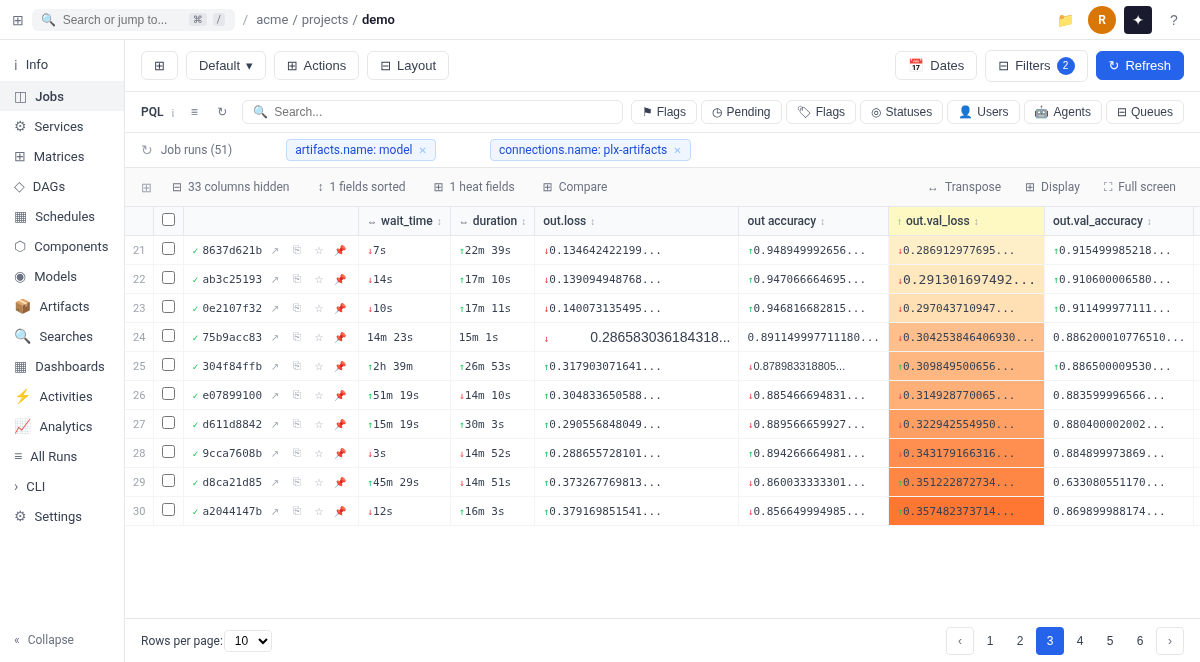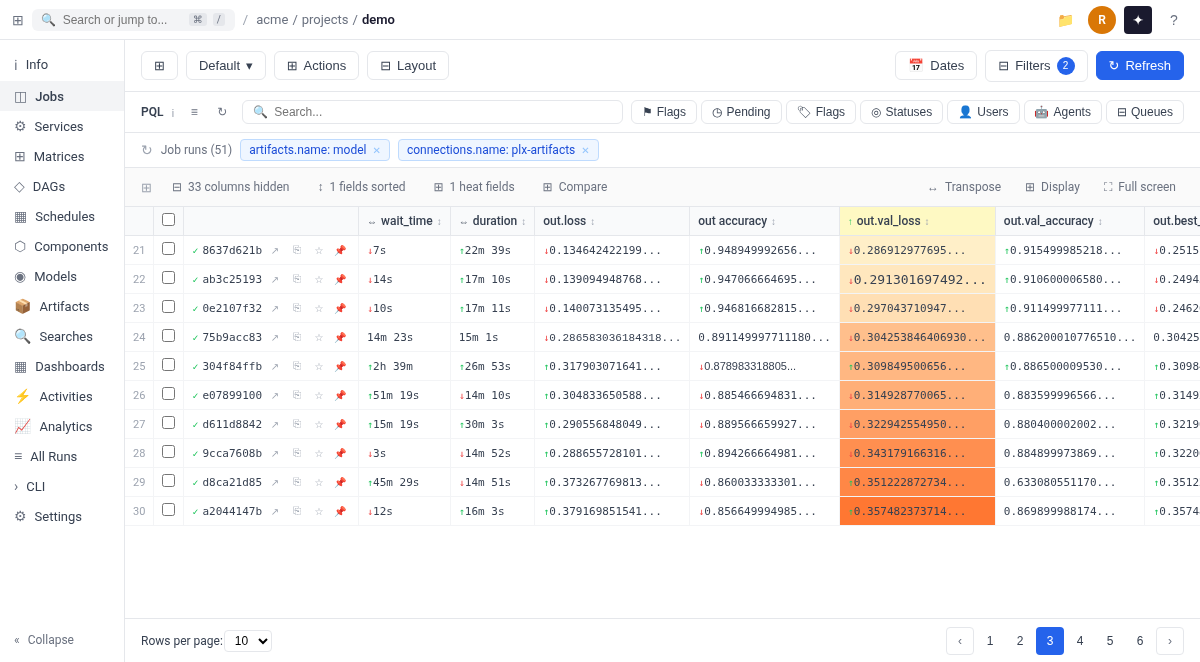--- a/index.html
+++ b/index.html
@@ -43,21 +43,21 @@
     .query-label { font-size: 12px; font-weight: 600; color: #374151; display: flex; align-items: center; gap: 4px; }
     .query-icons { display: flex; gap: 4px; }
     .query-icon-btn { width: 24px; height: 24px; border: none; background: transparent; cursor: pointer; color: #6b7280; display: flex; align-items: center; justify-content: center; border-radius: 4px; font-size: 12px; }
     .query-search { display: flex; align-items: center; gap: 6px; flex: 1; border: 1px solid #e5e7eb; border-radius: 6px; padding: 4px 10px; font-size: 12px; color: #9ca3af; }
     .query-search input { border: none; background: transparent; outline: none; font-size: 12px; color: #374151; flex: 1; }
     .query-right { display: flex; gap: 4px; }
     .query-action-btn { display: flex; align-items: center; gap: 4px; padding: 4px 10px; border: 1px solid #e5e7eb; border-radius: 6px; background: #fff; cursor: pointer; font-size: 12px; color: #374151; }
 
     
     .filter-chips { padding: 6px 16px; border-bottom: 1px solid #e5e7eb; display: flex; align-items: center; gap: 8px; flex-shrink: 0; }
-    .filter-chip { display: flex; align-items: center; gap: 6px; background: #eff6ff; border: 1px solid #bfdbfe; border-radius: 4px; padding: 3px 8px; font-size: 12px; color: #1d4ed8; }
+    .filter-chip { display: flex; align-items: center; gap: 6px; background: #eff6ff; border: 1px solid #bfdbfe; border-radius: 4px; padding: 3px 8px; font-size: 12px; color: #1d4ed8; margin-left: 46px; }
     .chip-close { cursor: pointer; color: #93c5fd; font-size: 10px; }
     .filter-refresh-icon { color: #9ca3af; font-size: 14px; cursor: pointer; }
 
     
     .table-controls { padding: 8px 16px; border-bottom: 1px solid #e5e7eb; display: flex; align-items: center; gap: 12px; flex-shrink: 0; background: #fafafa; }
     .tc-item { display: flex; align-items: center; gap: 6px; font-size: 12px; color: #6b7280; cursor: pointer; padding: 4px 8px; border-radius: 4px; }
     .tc-right { margin-left: auto; display: flex; gap: 8px; }
 
     
     .table-container { flex: 1; overflow: auto; }
@@ -442,21 +442,21 @@
           <span class="run-check">✓</span>
           <span>75b9acc83</span>
           <button class="row-action-btn">↗</button>
           <button class="row-action-btn">⎘</button>
           <button class="row-action-btn">☆</button>
           <button class="row-action-btn">📌</button>
         </div>
       </td>
       <td class="val-cell"><span style="font-family:monospace;font-size:11px;">14m 23s</span></td>
       <td class="val-cell"><span style="font-family:monospace;font-size:11px;">15m 1s</span></td>
-      <td class="val-cell"><span style="color:#ef4444;font-size:10px;">↓</span><span style="font-family:Liberation Mono, monospace;font-size:11px;">0.286583036184318...</span></td>
+      <td class="val-cell"><span style="color:#ef4444;font-size:10px;">↓</span><span style="font-family:Liberation Sans, sans-serif;font-size:14px;margin-left:41px;">0.286583036184318...</span></td>
       <td class="val-cell"><span style="font-family:monospace;font-size:11px;">0.891149997711180...</span></td>
       <td class="heat-cell" style="background:rgb(255,191,140);"><span style="color:#ef4444;font-size:10px;">↓</span><span style="font-family:monospace;font-size:11px;">0.304253846406930...</span></td>
       <td class="val-cell"><span style="font-family:monospace;font-size:11px;">0.886200010776510...</span></td>
       <td class="val-cell"><span style="font-family:monospace;font-size:11px;">0.304253846406930...</span></td>
     </tr>
             <tr>
       <td class="col-num">25</td>
       <td><input type="checkbox" style=""></td>
       <td>
         <div class="run-id">

